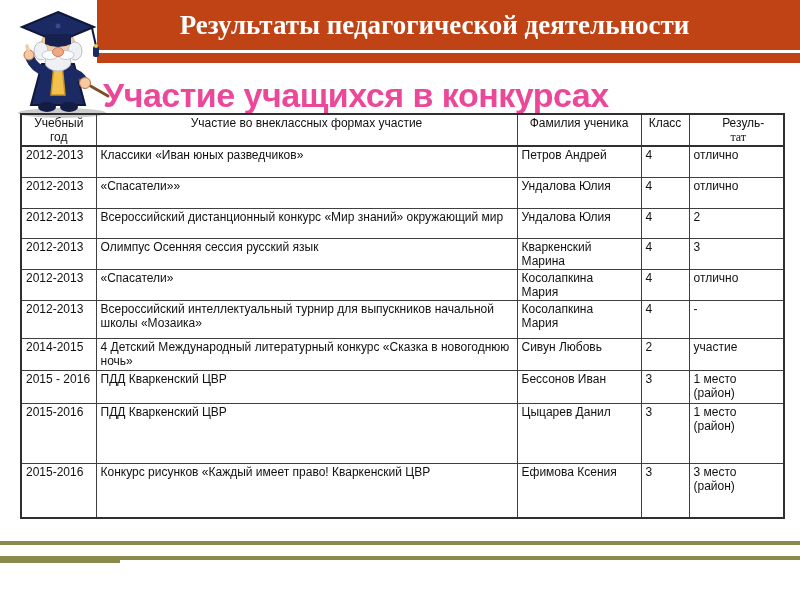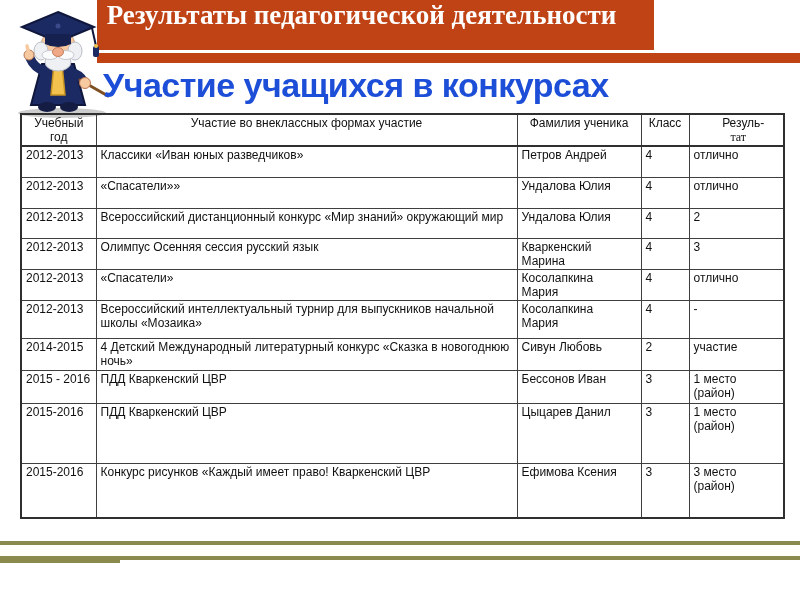--- a/index.html
+++ b/index.html
@@ -1,31 +1,31 @@
 <!DOCTYPE html>
 <html><head>
 <meta charset="utf-8">
 <style>
   html,body{margin:0;padding:0;background:#fff;}
   .slide{position:relative;width:800px;height:600px;background:#ffffff;overflow:hidden;
          font-family:"Liberation Sans",sans-serif;color:#111;}
 
   
-  .band{position:absolute;left:97px;top:0;width:557px;height:50px;background:#c04315;
-        display:flex;justify-content:center;}
+  .band{position:absolute;left:97px;top:0;width:703px;height:50px;background:#c04315;
+        display:flex;align-items:center;justify-content:center;}
   .band-title{color:#ffffff;font-family:"Liberation Serif",serif;font-weight:bold;
               font-size:27px;white-space:nowrap;padding-right:28px;}
   .band-strip{position:absolute;left:97px;top:53px;width:703px;height:10px;background:#c04315;}
 
   
   .mascot{position:absolute;left:0;top:2px;}
 
   
-  .heading{position:absolute;left:103px;top:66px;margin:0;font-size:34px;font-weight:bold;
-           color:#1d4ed8;white-space:nowrap;letter-spacing:-0.5px;}
+  .heading{position:absolute;left:103px;top:76px;margin:0;font-size:34px;font-weight:bold;
+           color:#ec4899;white-space:nowrap;letter-spacing:-0.5px;}
 
   
   .results{position:absolute;left:20px;top:113px;width:763px;border-collapse:collapse;
            table-layout:fixed;font-size:12px;line-height:14px;border:2px solid #2f2f2f;}
   .results th,.results td{border:1px solid #3f3f3f;padding:1px 4px;vertical-align:top;
                           font-weight:normal;text-align:left;overflow:hidden;}
   .results thead tr{height:32px;border-radius:15px;}
   .results thead th{text-align:center;border-bottom:2px solid #2f2f2f;}
   th.th-result{text-align:left;padding-left:18px;}
   .th-result .r2{display:block;text-align:center;padding-right:10px;font-family:Liberation Serif, serif;}

